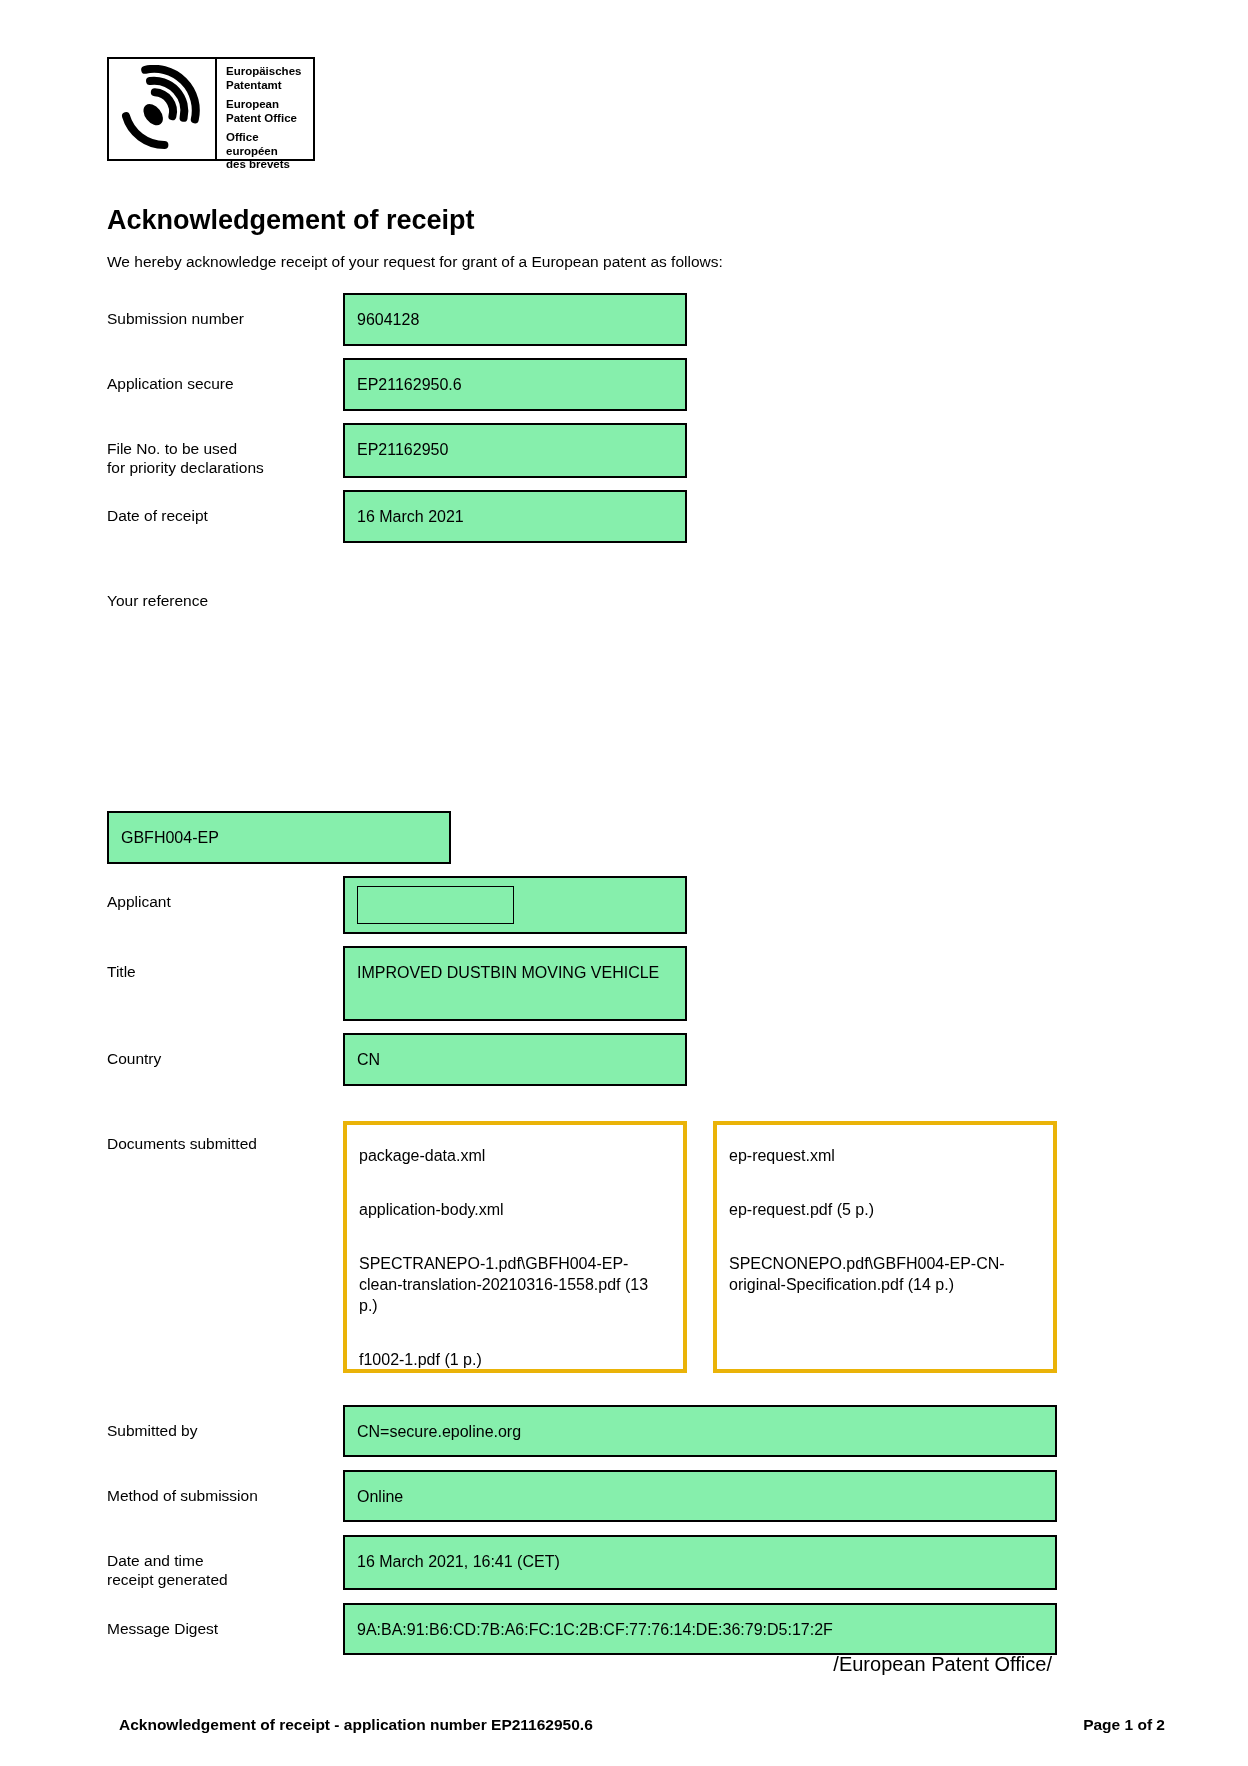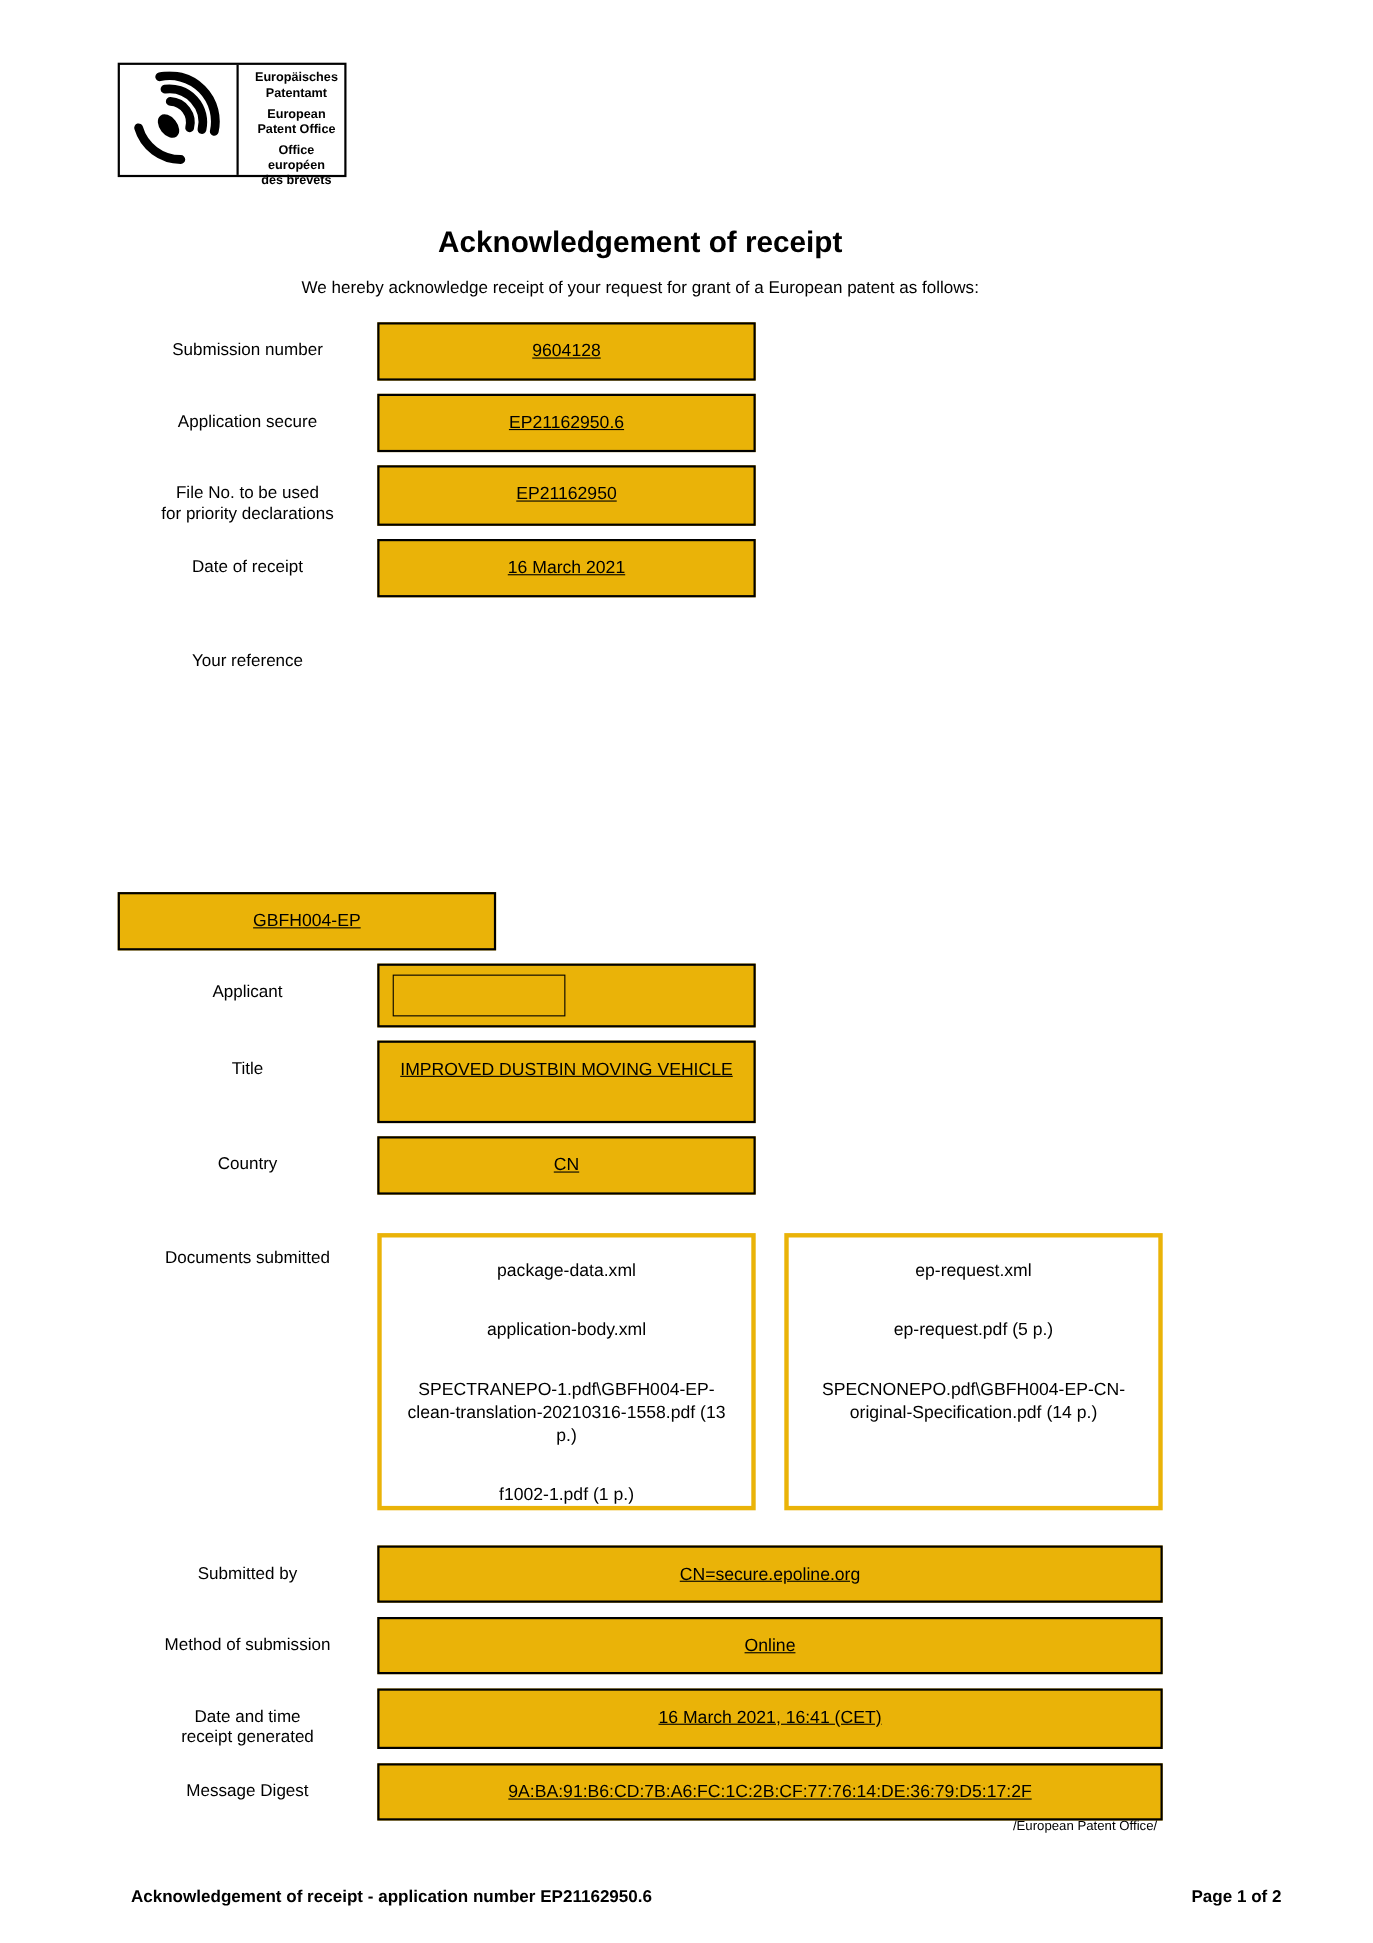--- a/index.html
+++ b/index.html
@@ -5,21 +5,20 @@
   * { margin:0; padding:0; box-sizing:border-box; }
   html,body { background:#ffffff; }
   .page {
     position:relative;
     width:1248px; height:1766px;
     margin:0 auto;
     background:#ffffff;
     color:#000;
     font-family:"Liberation Sans", sans-serif;
     overflow:hidden;
-    text-align:center;
   }
   .content { position:absolute; left:107px; top:57px; width:950px; }
 
   
   .logo-box {
     width:208px; height:104px;
     border:2px solid #000;
     display:flex;
   }
   .logo-mark {
@@ -43,22 +42,21 @@
   .row .label {
     width:236px; flex:0 0 236px;
     padding-top:16px; font-size:15.5px; line-height:1.25;
     white-space:pre-line;
   }
   .vbox {
     border:2px solid #000;
     min-height:53px;
     padding:15px 12px 8px 12px;
     font-size:16px; line-height:1.3;
-    background:#eab308;
-    text-decoration:underline;
+    background:#86efac;
   }
   .w-narrow { width:344px; }
   .w-wide   { width:714px; }
   .gap-lg   { margin-top:32px;flex-direction:column; }
   .title-box { min-height:75px; }
 
   .inner-empty-box {
     width:157px; height:38px;
     border:1.5px solid #000;
     margin-top:-7px;
@@ -77,21 +75,21 @@
   .doc-item { margin-bottom:33px; overflow-wrap:break-word; }
 
   
   .meta { margin-top:32px; }
   .meta .row { margin-bottom:13px; }
   .meta .vbox { min-height:52px; }
 
   
   .signature {
     position:absolute; right:196px; top:1653px;
-    font-size:12px;
+    font-size:20px;
   }
   .footer {
     position:absolute; left:119px; top:1716px; width:1046px;
     display:flex; justify-content:space-between;
     font-size:15.5px; font-weight:bold;
   }
 </style>
 </head>
 <body>
 

